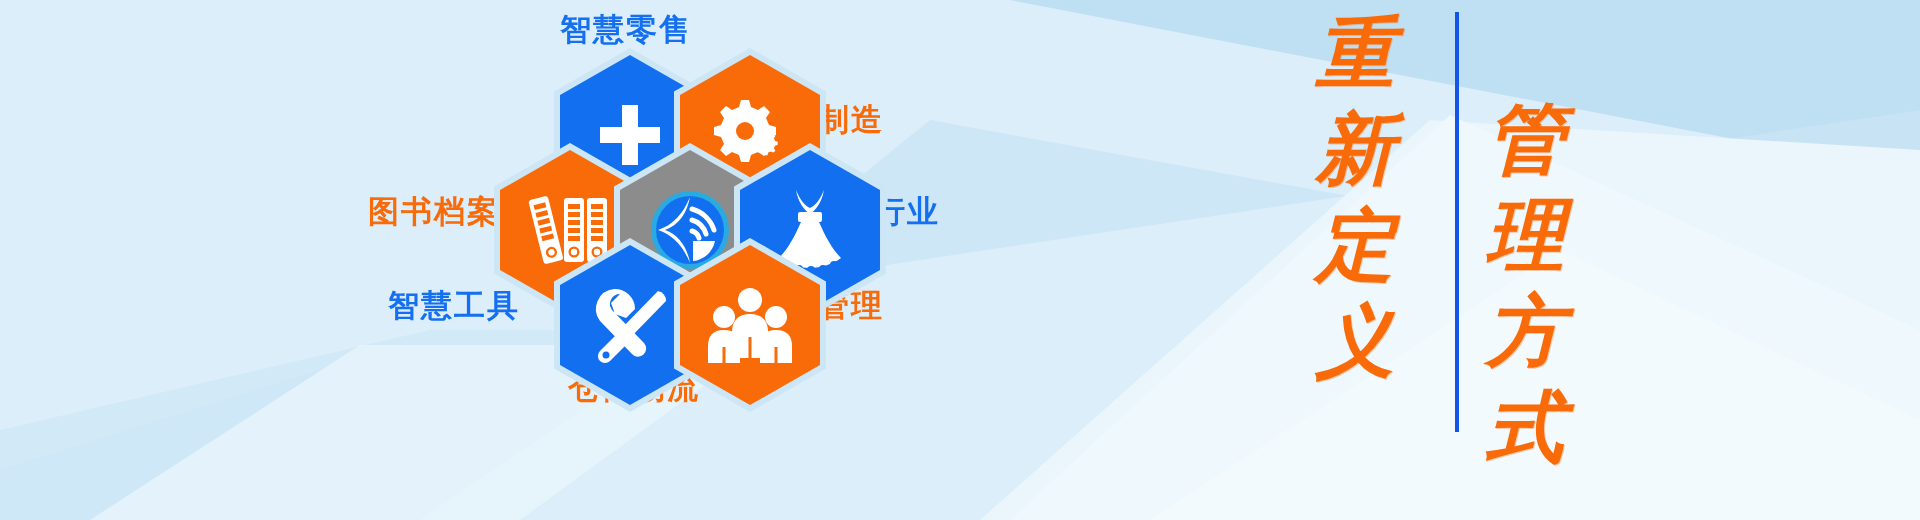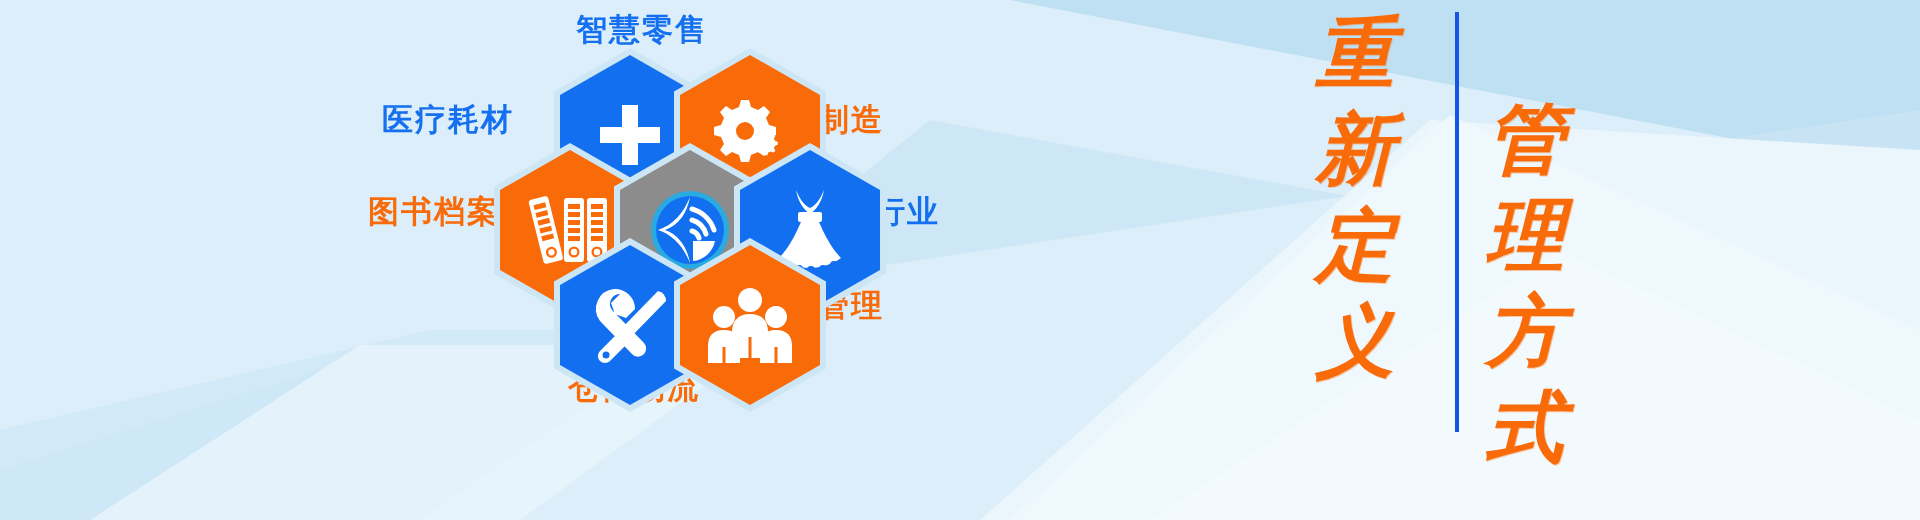--- a/index.html
+++ b/index.html
@@ -119,25 +119,25 @@
     <polygon points="1010,520 1450,115 1920,330 1920,520" fill="#EEF8FD"></polygon>
 
     <polygon points="0,430 0,520 420,520 700,330 430,330" fill="#D2E9F7"></polygon>
     <polygon points="0,470 0,520 330,520 640,345 400,345" fill="#CDE7F6" opacity="0.8"></polygon>
 
     <polygon points="360,345 760,345 520,520 90,520" fill="#E7F4FC" opacity="0.85"></polygon>
 
     <polygon points="1150,520 1560,250 1920,420 1920,520" fill="#F2FAFE" opacity="0.9"></polygon>
   </svg>
 
-  <div class="label blue" style="left:576px; top:14px;">智慧零售</div>
-  <div class="label blue" style="left:382px; top:104px;">医疗耗材</div>
+  <div class="label blue" style="left:560px; top:14px;">智慧零售</div>
   <div class="label orange" style="left:752px; top:104px;">智能制造</div>
   <div class="label orange" style="left:332px; top:196px;margin-left:36px;">图书档案</div>
   <div class="label blue" style="left:808px; top:196px;">服装行业</div>
+  <div class="label blue" style="left:388px; top:290px;">智慧工具</div>
   <div class="label orange" style="left:752px; top:290px;">人员管理</div>
   <div class="label orange" style="left:568px; top:372px;">仓储物流</div>
 
   <div id="hex-cluster">
 
     <div class="hex-outline" style="left:-6px; top:-7px;"></div>
     <div class="hex blue" style="left:0px; top:0px;">
       <svg width="72" height="72" viewBox="0 0 72 72">
         <path d="M28 6 h16 v22 h22 v16 h-22 v22 h-16 v-22 h-22 v-16 h22 z" fill="#ffffff"></path>
       </svg>

